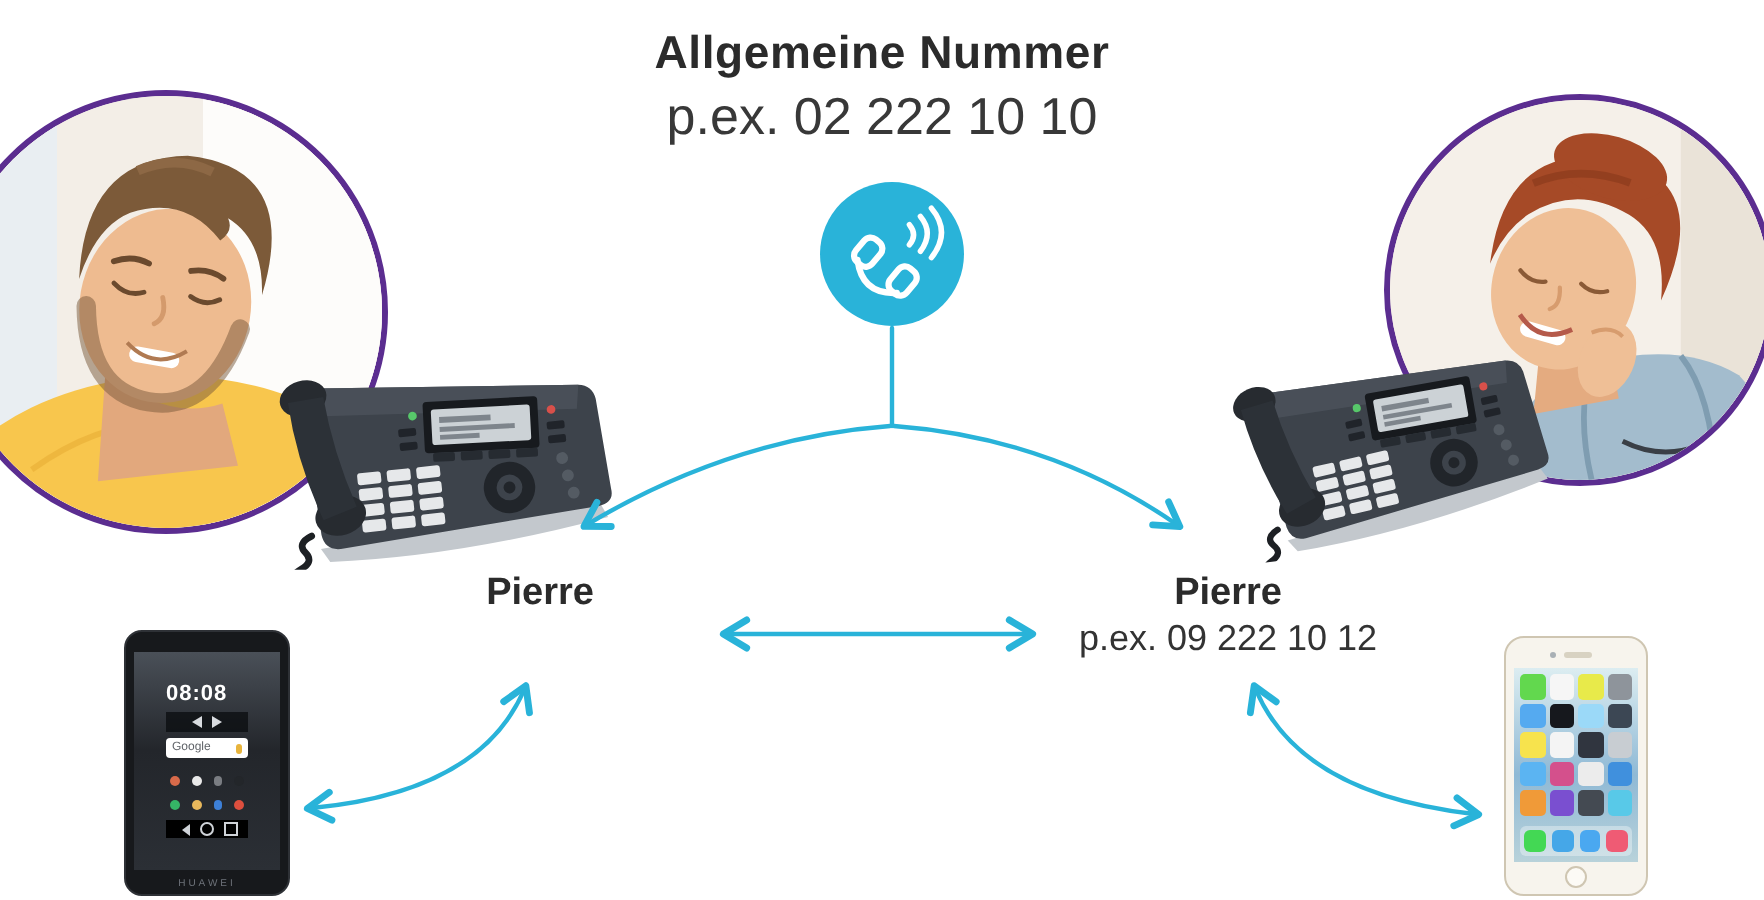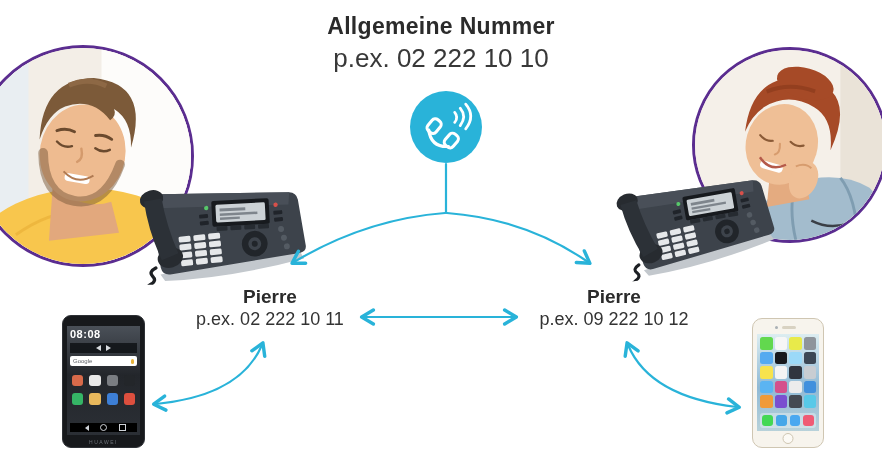--- a/index.html
+++ b/index.html
@@ -35,21 +35,21 @@
   .plabel.left{left:160px;top:286px;}
   .plabel.right{left:504px;top:286px;}
   .plabel .name{font-size:19px;font-weight:700;color:#2b2b2b;}
   .plabel .num{font-size:18px;margin-top:1px;color:#333;}
 
   
   .android{position:absolute;left:62px;top:315px;width:83px;height:133px;background:#17191c;
            border:1px solid #2e3136;border-radius:9px;box-sizing:border-box;
            padding:10px 4px 12px;z-index:3;}
   .a-screen{height:100%;background:linear-gradient(180deg,#4a5058,#23262b 45%,#2b2f35);
-            display:flex;flex-direction:column;gap:3px;padding:3px;box-sizing:border-box;}
+            display:flex;flex-direction:column;gap:3px;padding:16px;box-sizing:border-box;}
   .a-clock{color:#fff;font-size:11px;font-weight:700;line-height:1;letter-spacing:.5px;}
   .a-widget{height:10px;background:rgba(10,12,15,.75);display:flex;align-items:center;
             justify-content:center;gap:5px;flex:none;}
   .a-widget .prev{width:0;height:0;border:3px solid transparent;border-right:5px solid #d8dbdf;}
   .a-widget .play{width:0;height:0;border:3px solid transparent;border-left:5px solid #d8dbdf;}
   .a-search{height:10px;background:#fff;border-radius:2px;display:flex;align-items:center;
             padding:0 3px;font-size:6px;color:#5f6368;flex:none;}
   .a-search .mic{width:3px;height:5px;background:#e8b43c;border-radius:2px;margin-left:auto;}
   .icon-grid{display:grid;grid-template-columns:repeat(4,1fr);}
   .icon-grid>div{aspect-ratio:1;border-radius:3px;}
@@ -235,21 +235,20 @@
 
   <svg class="deskphone left" viewBox="0 0 190 120">
     <use href="#deskphone"></use>
   </svg>
   <svg class="deskphone right" viewBox="0 0 190 120">
     <use href="#deskphone"></use>
   </svg>
 
   <div class="plabel left">
     <div class="name">Pierre</div>
-    <div class="num">p.ex. 02 222 10 11</div>
   </div>
   <div class="plabel right">
     <div class="name">Pierre</div>
     <div class="num">p.ex. 09 222 10 12</div>
   </div>
 
   <div class="android">
     <div class="a-screen">
       <div class="a-clock">08:08</div>
       <div class="a-widget">

